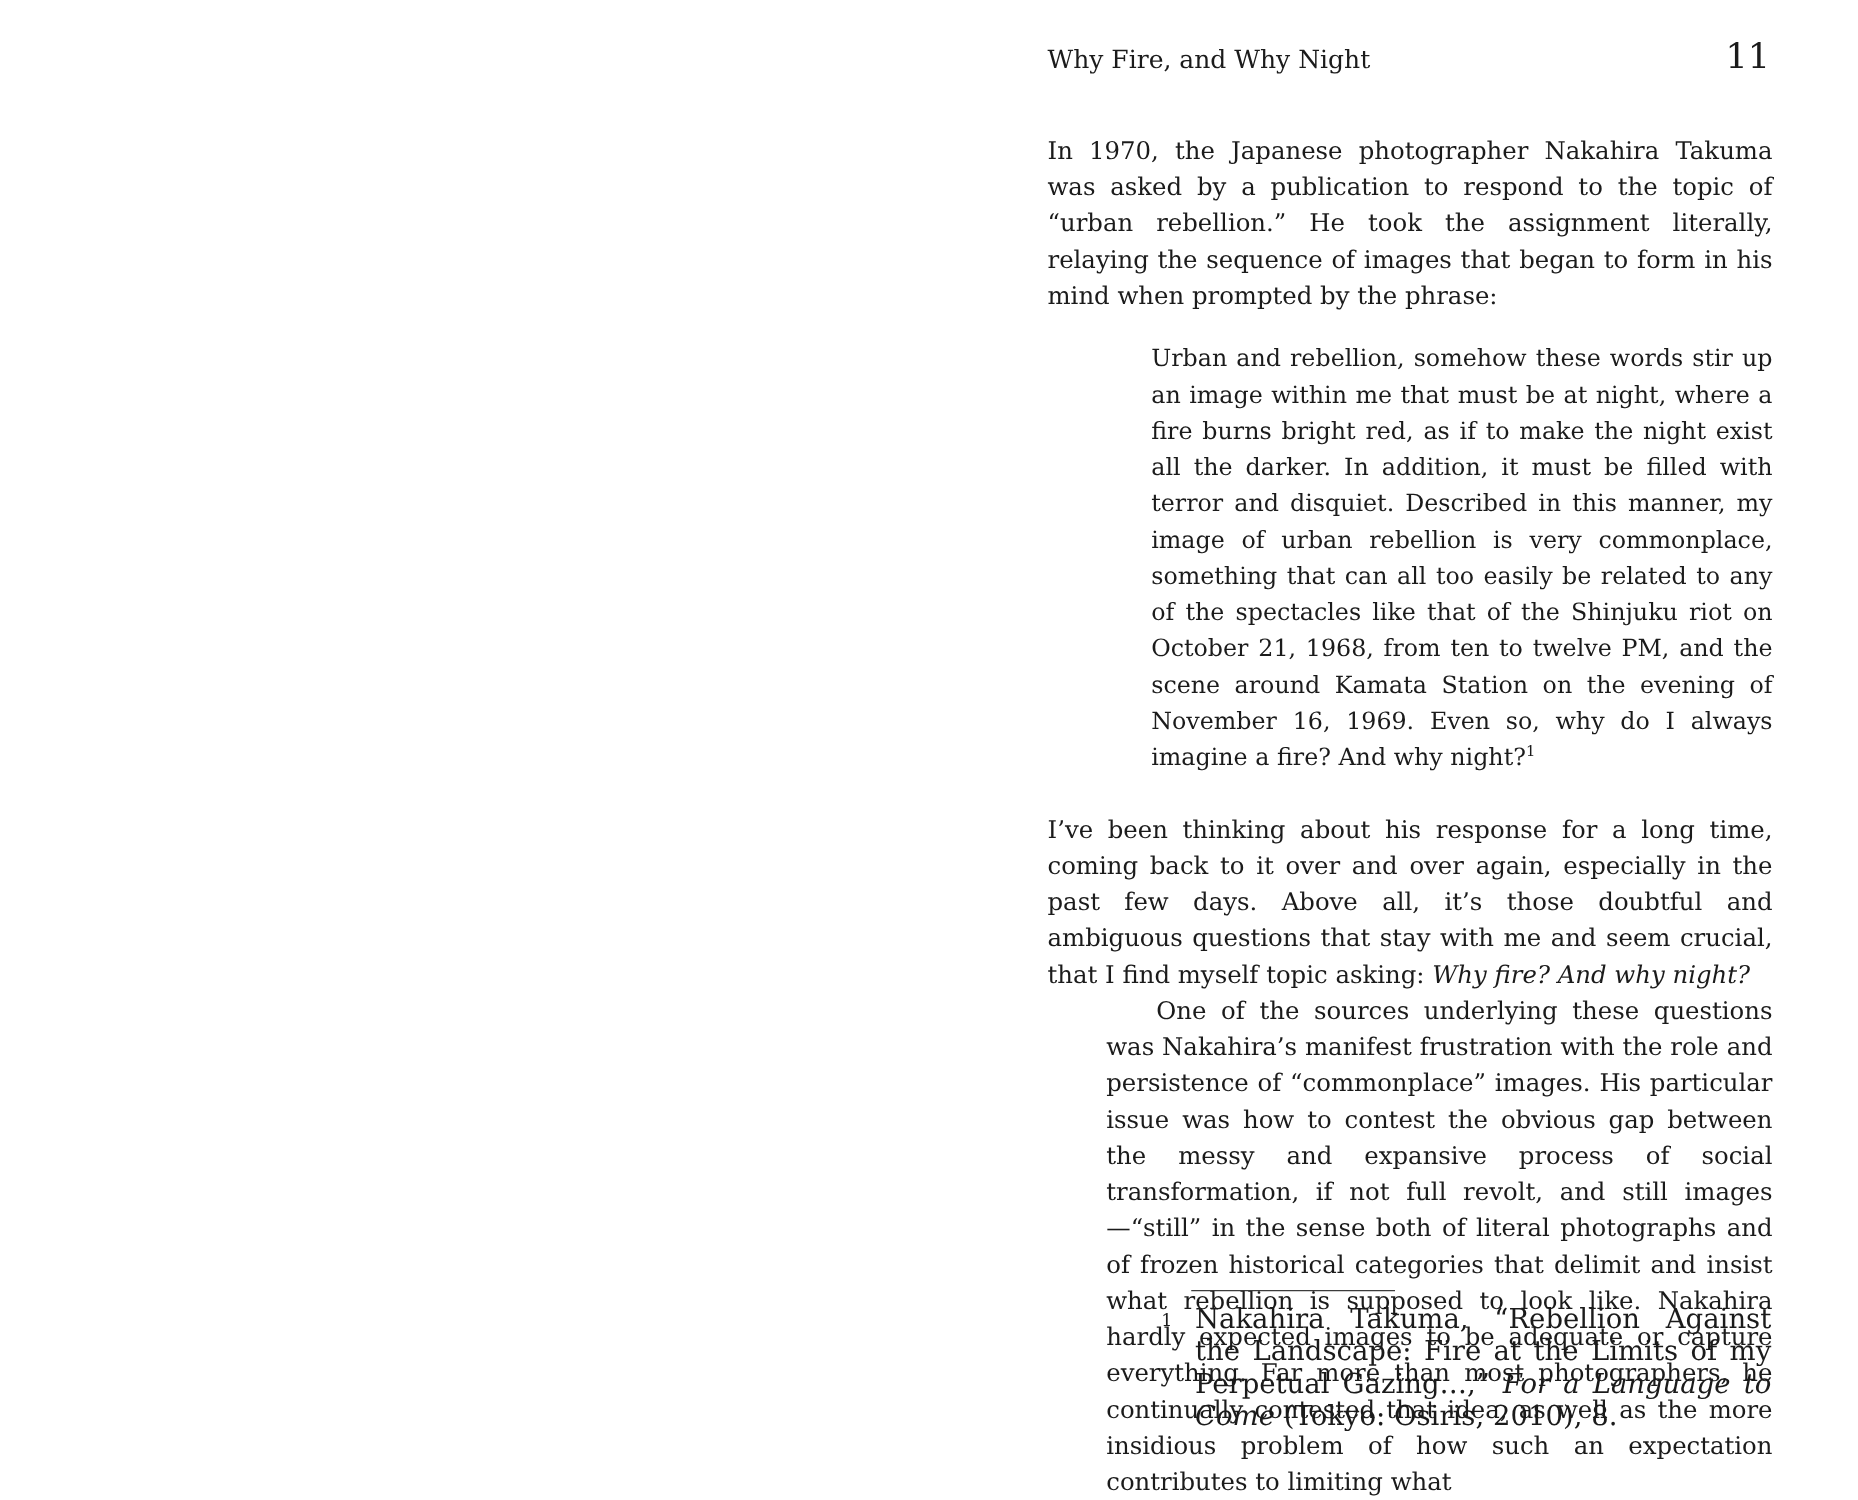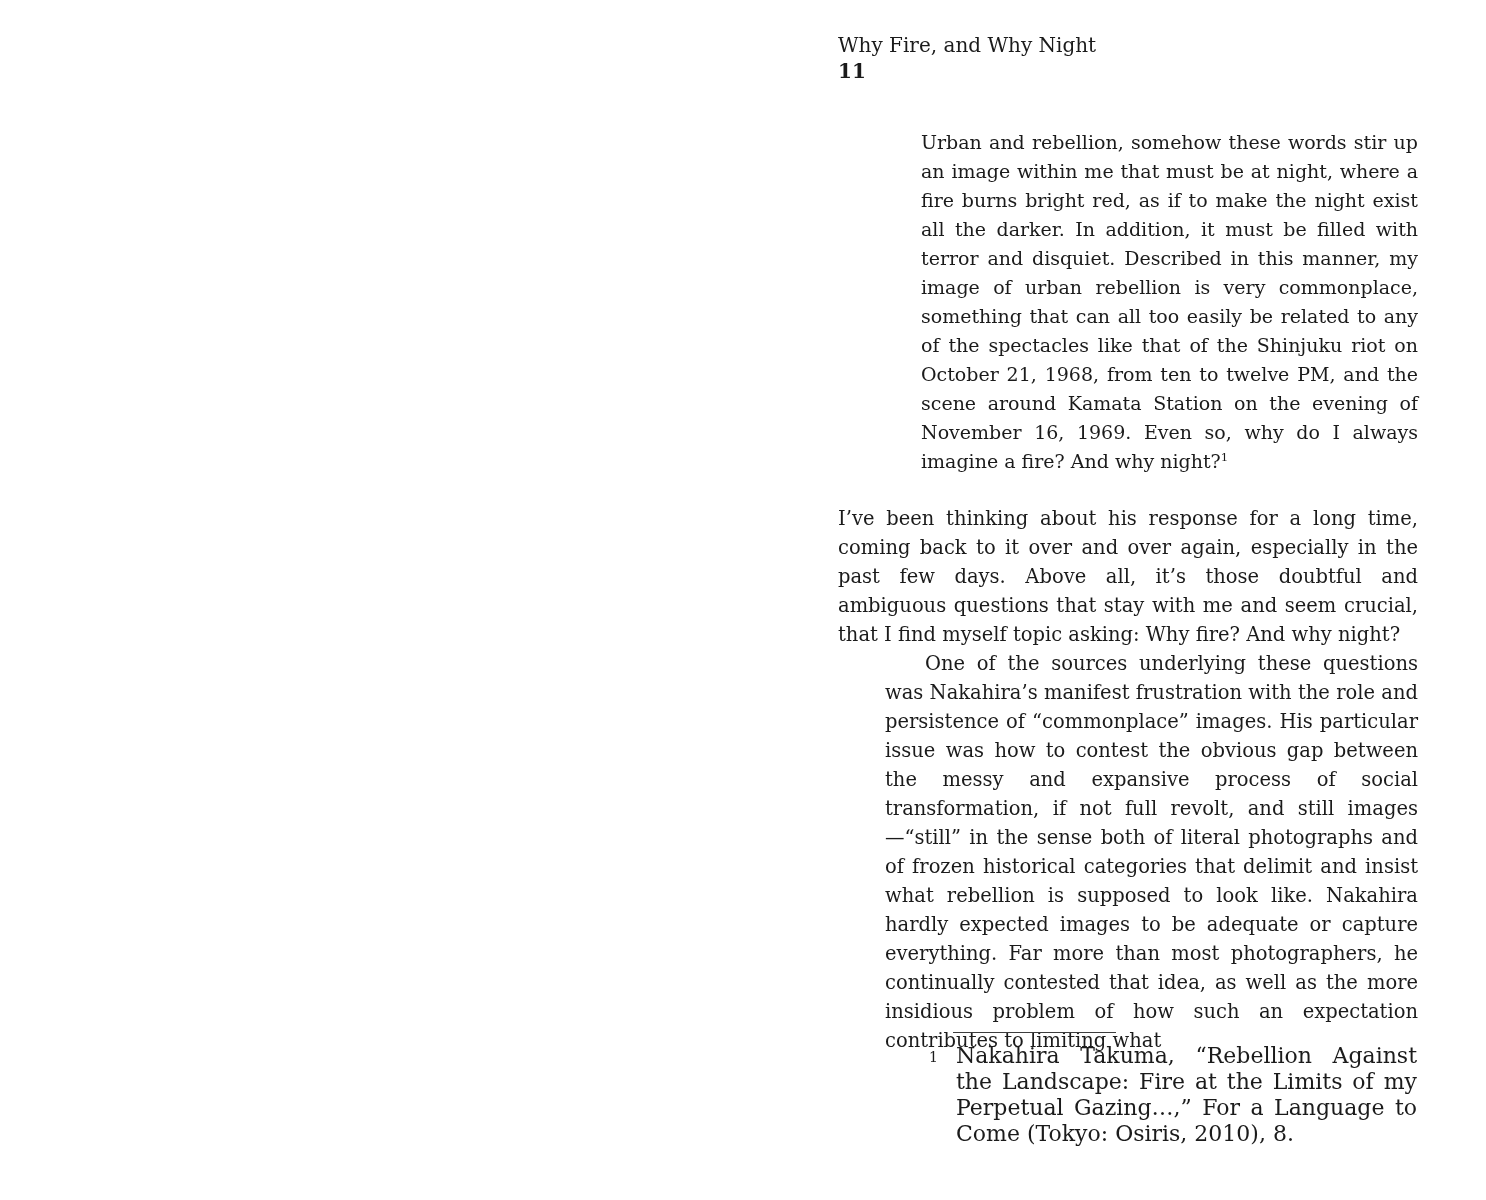--- a/index.html
+++ b/index.html
@@ -16,23 +16,22 @@
   .page { position: absolute; inset: 0; background: #ffffff; }
 
   .running-head {
     position: absolute;
     left: 838px; top: 32px; width: 578px;
     display: flex;
     justify-content: space-between;
     align-items: baseline;
     font-size: 20px;
     line-height: 26px;
-    flex-direction: column;
   }
-  .page-number { font-size: 20px; font-weight: bold; }
+  .page-number { font-size: 28px; }
 
   .text-block {
     position: absolute;
     left: 838px; top: 106px; width: 580px;
     font-size: 19.5px;
     line-height: 29px;
     text-align: justify;
     hyphens: none;
   }
   .body-para { margin: 0; }
@@ -44,21 +43,21 @@
     font-size: 19px;
     line-height: 29px;
     text-align: justify;
   }
 
   sup {
     font-size: 0.62em;
     vertical-align: super;
     line-height: 0;
   }
-  .italic { }
+  .italic { font-style: italic; }
 
   .footnote-area {
     position: absolute;
     left: 838px; top: 1032px; width: 580px;
   }
   .footnote-rule {
     margin-left: 115px;
     width: 163px;
     height: 0;
     border-top: 1.5px solid #3c3c3c;
@@ -86,20 +85,21 @@
 <body>
 
 <div class="page">
 
   <header class="running-head">
     <span class="head-title">Why Fire, and Why Night</span>
     <span class="page-number">11</span>
   </header>
 
   <main class="text-block">
+    <p class="body-para">In 1970, the Japanese photographer Nakahira Takuma was asked by a publication to respond to the topic of “urban rebellion.” He took the assignment literally, relaying the sequence of images that began to form in his mind when prompted by the phrase:</p>
 
     <blockquote class="quote"><span>Urban and rebellion, somehow these words stir up an image within me that must be at night, where a fire burns bright red, as if to make the night exist all the darker. In addition, it must be filled with terror and disquiet. Described in this manner, my image of urban rebellion is very commonplace, something that can all too easily be related to any of the spectacles like that of the Shinjuku riot on October 21, 1968, from ten to twelve PM, and the scene around Kamata Station on the evening of November 16, 1969. Even so, why do I always imagine a fire? And why night?</span><sup>1</sup></blockquote>
 
     <p class="body-para"><span>I’ve been thinking about his response for a long time, coming back to it over and over again, especially in the past few days. Above all, it’s those doubtful and ambiguous questions that stay with me and seem crucial, that I find myself topic asking: </span><span class="italic">Why fire? And why night?</span></p>
 
     <p class="body-para indent">One of the sources underlying these questions was Nakahira’s manifest frustration with the role and persistence of “commonplace” images. His particular issue was how to contest the obvious gap between the messy and expansive process of social transformation, if not full revolt, and still images—“still” in the sense both of literal photographs and of frozen historical categories that delimit and insist what rebellion is supposed to look like. Nakahira hardly expected images to be adequate or capture everything. Far more than most photographers, he continually contested that idea, as well as the more insidious problem of how such an expectation contributes to limiting what</p>
   </main>
 
   <footer class="footnote-area">
     <div class="footnote-rule"></div>

